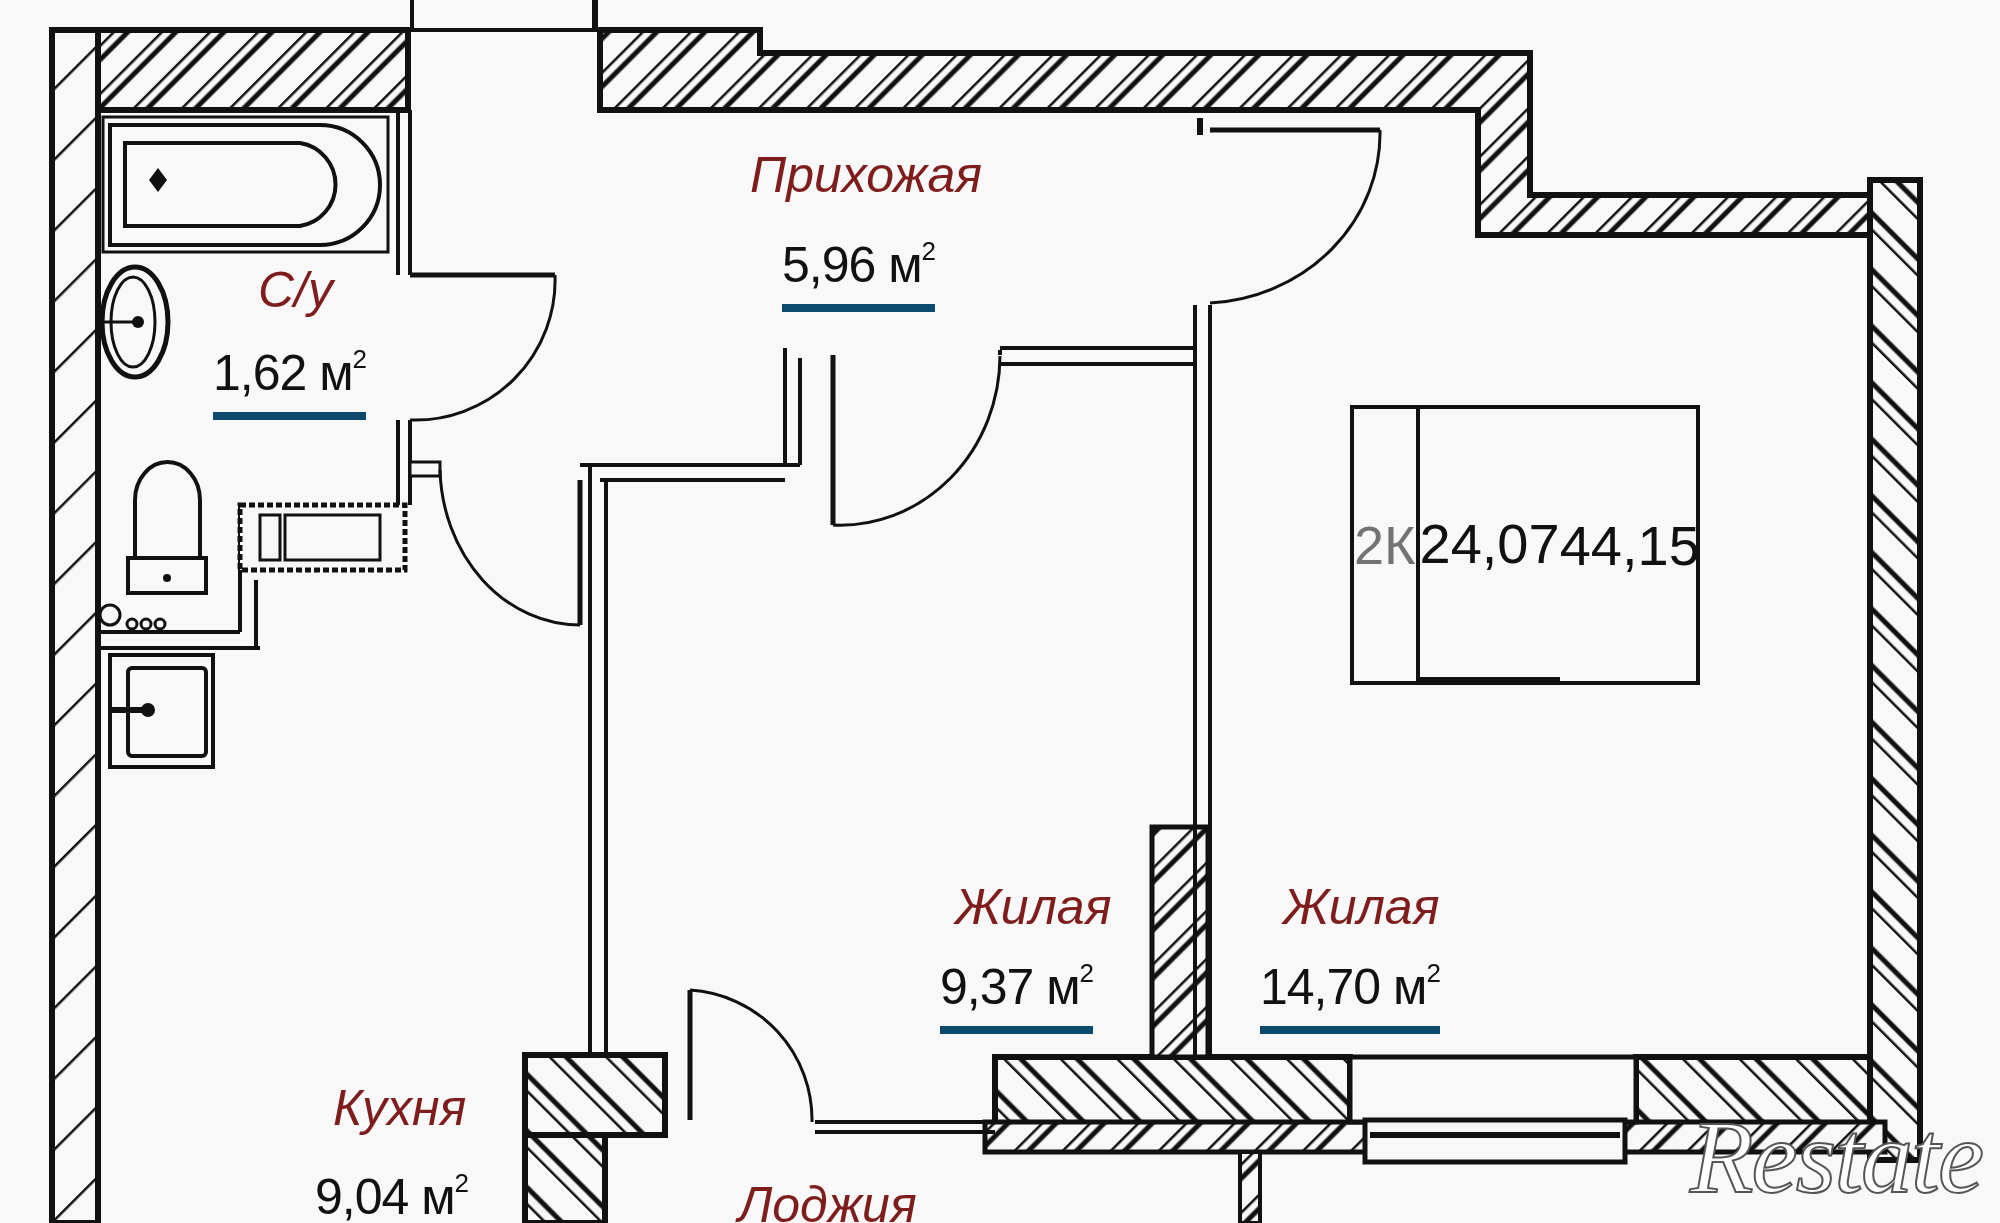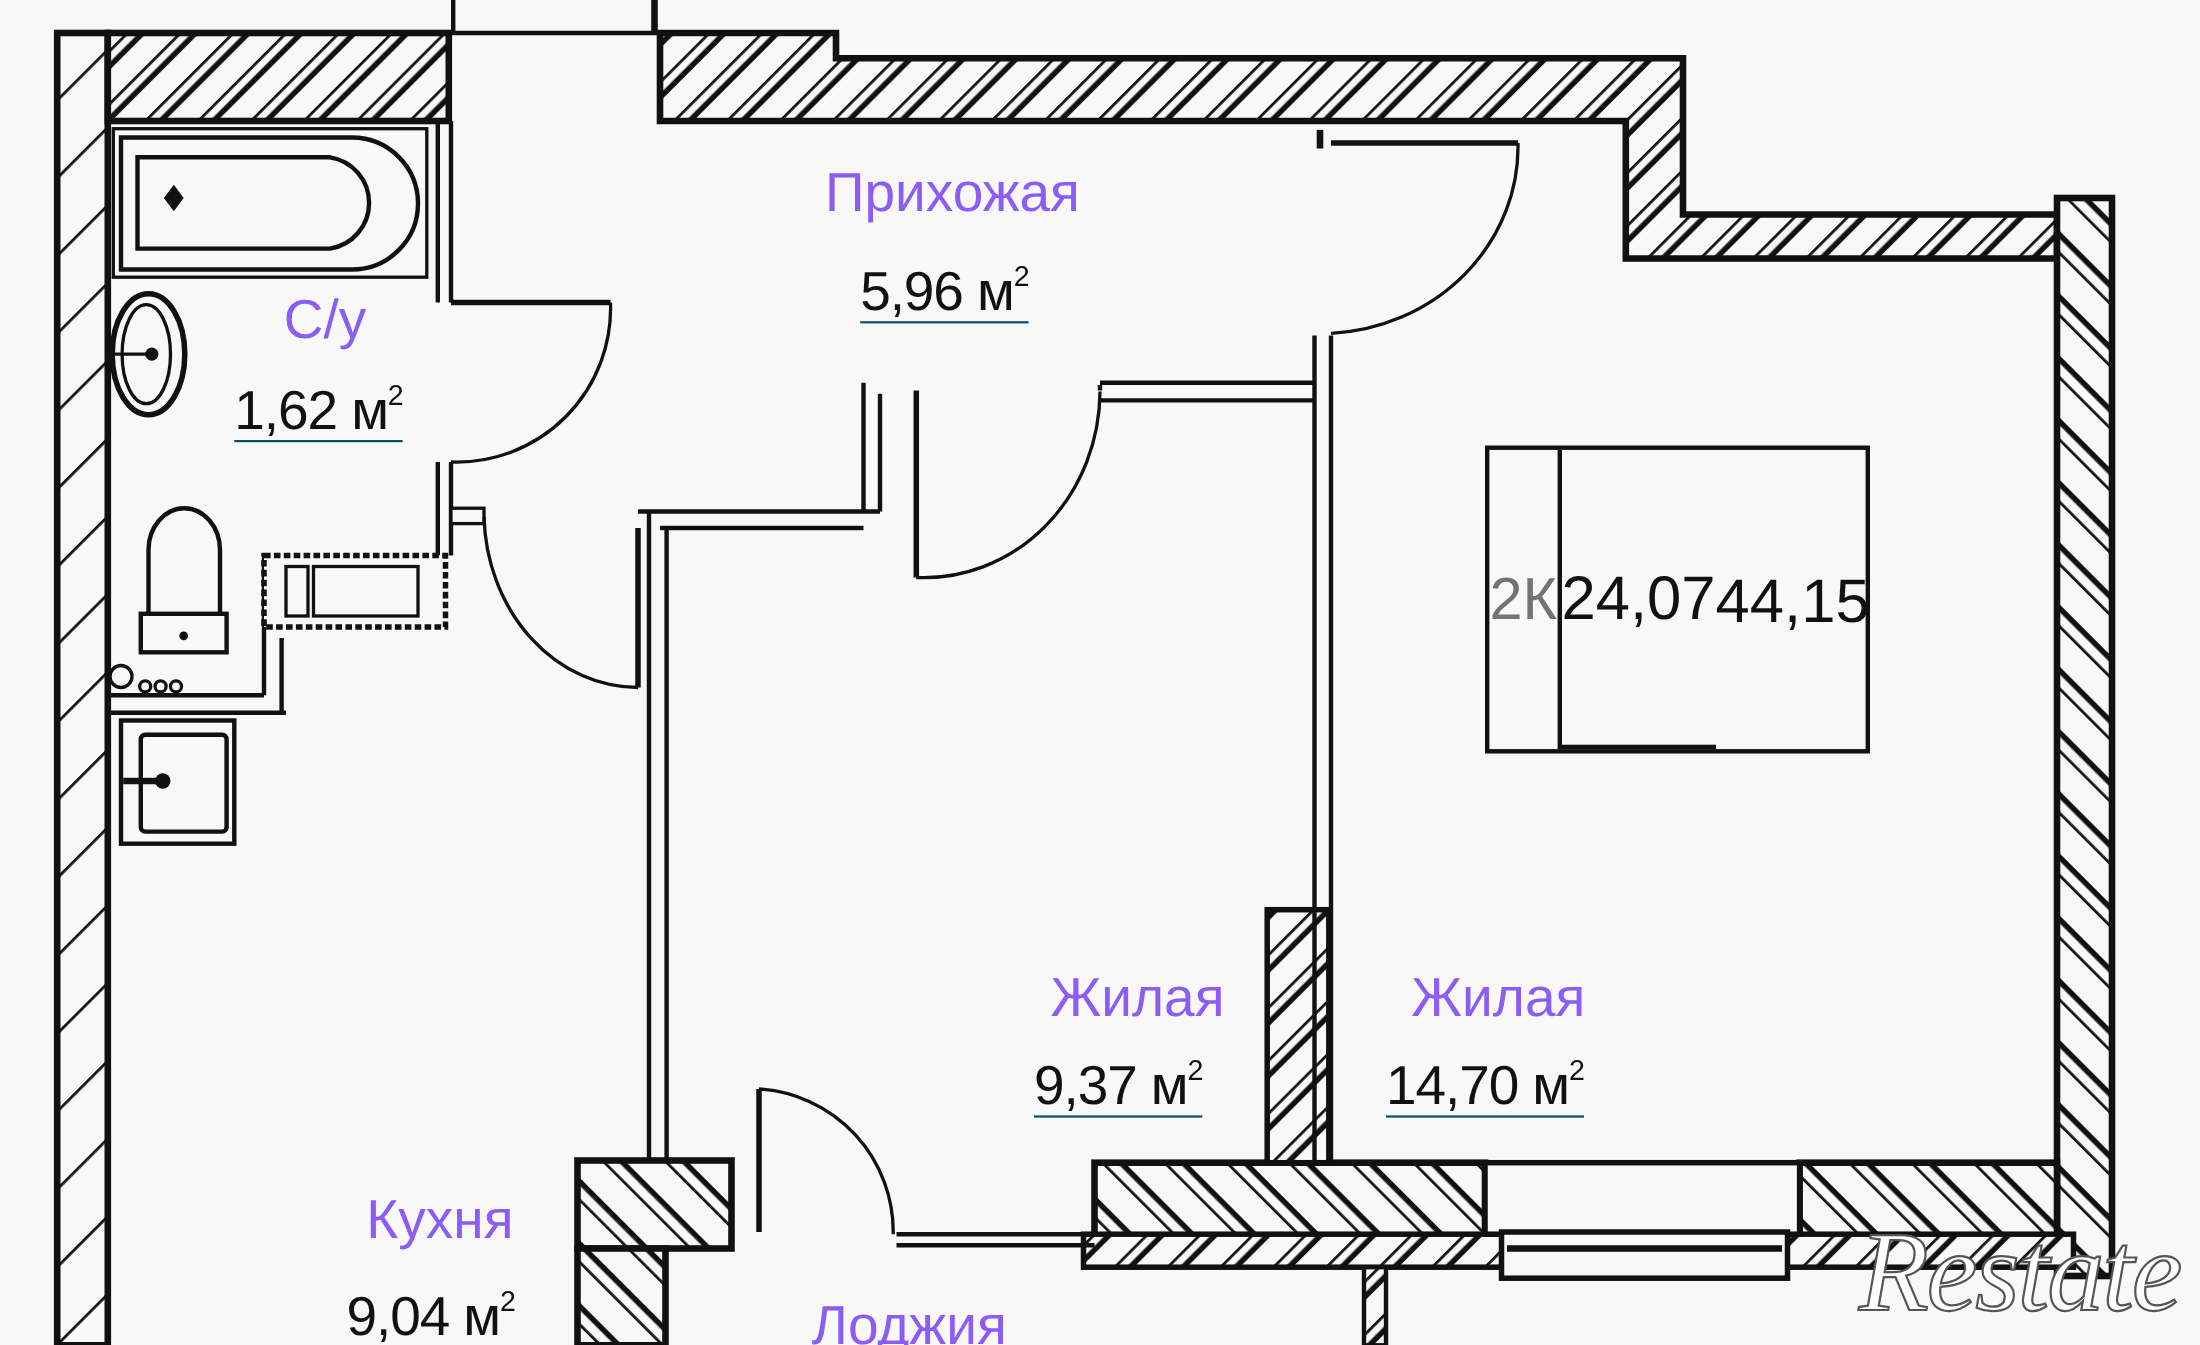--- a/index.html
+++ b/index.html
@@ -1,19 +1,19 @@
 <!DOCTYPE html>
 <html><head>
 <meta charset="utf-8">
 <style>
   html, body { margin: 0; padding: 0; background: #f8f8f8; }
   body { width: 2000px; height: 1223px; overflow: hidden; position: relative; font-family: "Liberation Sans", "DejaVu Sans", sans-serif; }
   #plan { position: absolute; left: 0; top: 0; width: 2000px; height: 1223px; }
-  .room-label { position: absolute; color: #8b5cf6; font-size: 50px; line-height: 1; white-space: nowrap; }
-  .room-area { position: absolute; color: #111; font-size: 50px; line-height: 1; white-space: nowrap; border-bottom: 2px solid #0c4a6e; padding-bottom: 2px; letter-spacing: -1px; }
+  .room-label { position: absolute; color: #7f1d1d; font-size: 50px; line-height: 1; white-space: nowrap; font-style: italic; }
+  .room-area { position: absolute; color: #111; font-size: 50px; line-height: 1; white-space: nowrap; border-bottom: 8px solid #0c4a6e; padding-bottom: 14px; letter-spacing: -1px; }
   .area-sup { font-size: 26px; vertical-align: top; position: relative; top: -2px; }
   .summary { position: absolute; left: 1350px; top: 405px; width: 350px; height: 280px; border: 4px solid #111; box-sizing: border-box; display: flex; background: transparent; }
   .summary .type { width: 117px; border-right: 4px solid #111; display: flex; align-items: center; justify-content: center; font-size: 54px; color: #737373; }
   .summary .vals { flex: 1; display: flex; flex-direction: row; }
   .summary .val { flex: 1; display: flex; align-items: center; justify-content: center; font-size: 56px; color: #111; border-bottom: 4px solid #111; }
   .summary .val:last-child { border-bottom: none; border-radius: 11px; }
   .watermark { position: absolute; left: 1690px; top: 1105px; font-size: 104px; font-style: italic; color: #fff; -webkit-text-stroke: 2px #555; font-family: "Liberation Serif", serif; letter-spacing: -2px; line-height: 1; }
 </style>
 </head>
 <body>

